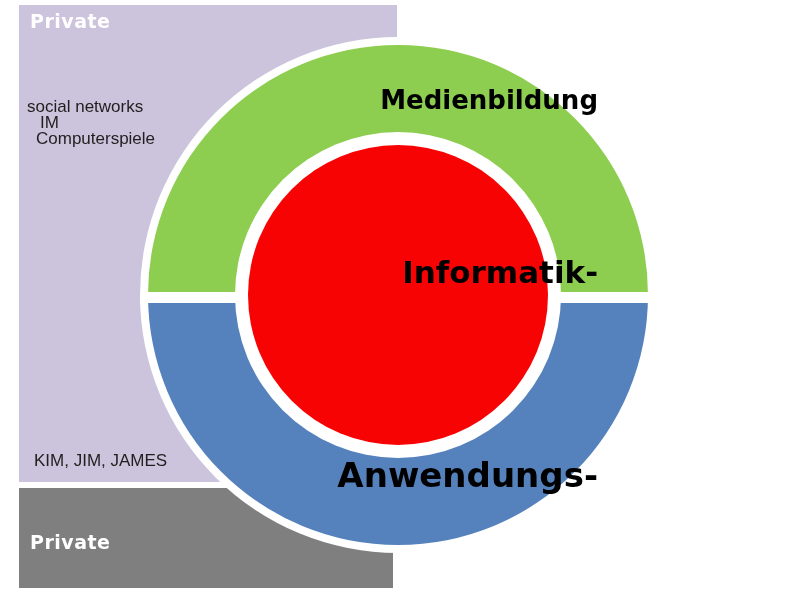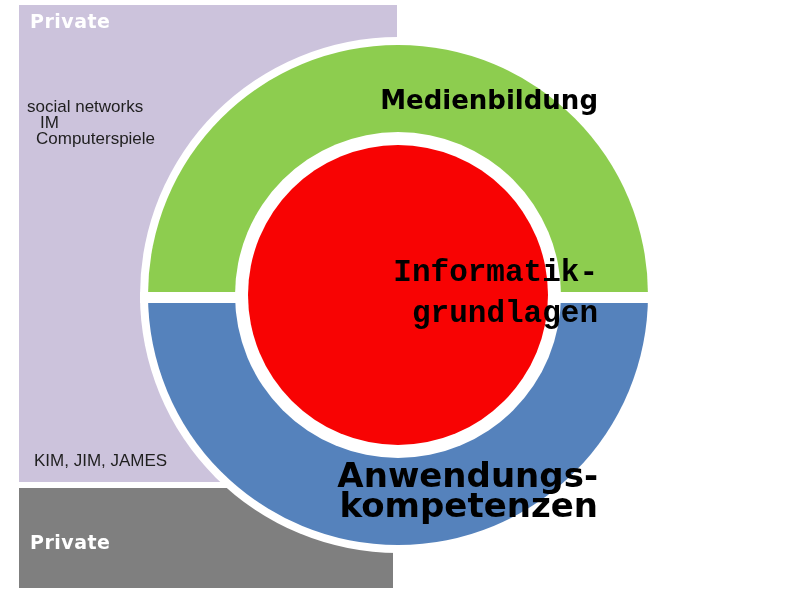--- a/index.html
+++ b/index.html
@@ -87,21 +87,20 @@
   }
   #anwendungs-label {
     top: 460px;
     font-size: 34px;
     line-height: 30px;
   }
   #informatik-label {
     top: 252px;
     font-size: 31px;
     line-height: 41px;
-    font-family: Liberation Mono, monospace;
   }
 </style>
 </head>
 <body>
 
 <div id="slide">
 
   <div id="nutzung-box" class="box"></div>
 
   <div id="infrastruktur-box" class="box"></div>
@@ -132,21 +131,19 @@
 
     <circle cx="398" cy="295" r="163" class="fill-halo"></circle>
 
     <circle cx="398" cy="295" r="150" class="fill-red"></circle>
   </svg>
 
   <div id="medienbildung-label" class="arc-label">Medienbildung</div>
 
   <div id="informatik-label" class="arc-label">
     <div>Informatik-</div>
-    <div>grundlagen</div>
   </div>
 
   <div id="anwendungs-label" class="arc-label">
     <div>Anwendungs-</div>
-    <div>kompetenzen</div>
   </div>
 
 </div>
 
 </body></html>

